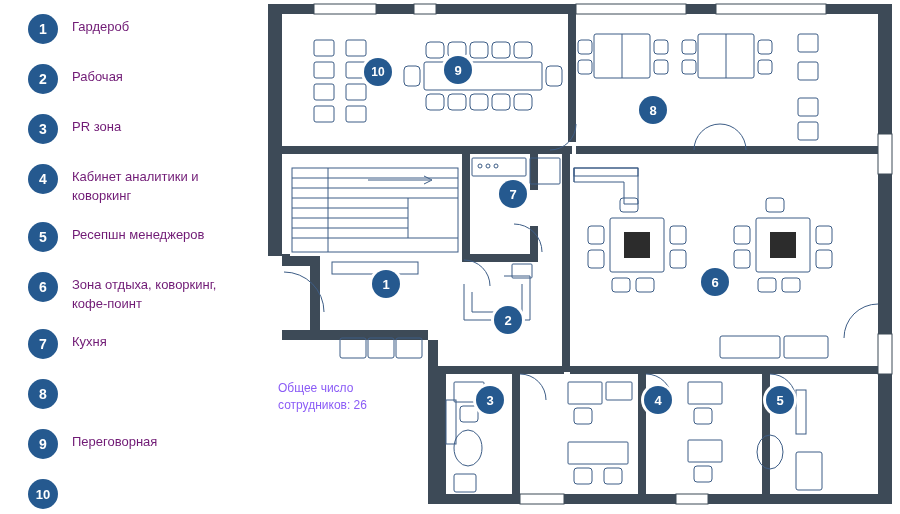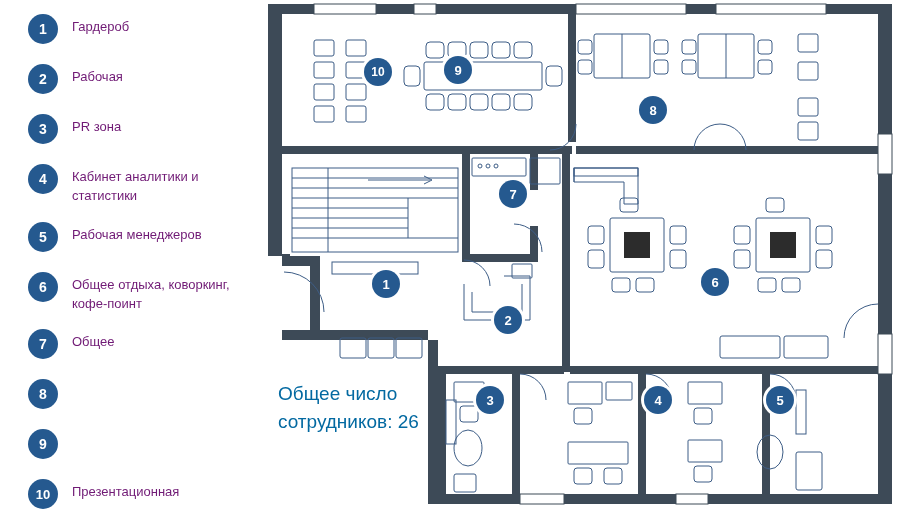--- a/index.html
+++ b/index.html
@@ -85,23 +85,23 @@
     box-shadow: 0 0 0 3px #fff;
     line-height: 1;
   }
   .marker.wide { font-size: 12px; }
 
   
   .total-note {
     position: absolute;
     left: 278px;
     top: 380px;
-    font-size: 19px;
+    font-size: 12px;
     line-height: 1.45;
-    color: #0369a1;
+    color: #8b5cf6;
     width: 150px;
   }
 </style>
 </head>
 <body>
 
 <div id="root">
 
   <div class="legend">
 
@@ -115,49 +115,49 @@
       <div class="legend-text">Рабочая</div>
     </div>
 
     <div class="legend-item">
       <div class="badge">3</div>
       <div class="legend-text">PR зона</div>
     </div>
 
     <div class="legend-item">
       <div class="badge">4</div>
-      <div class="legend-text">Кабинет аналитики и статистики</div>
+      <div class="legend-text">Кабинет аналитики и коворкинг</div>
     </div>
 
     <div class="legend-item">
       <div class="badge">5</div>
-      <div class="legend-text">Рабочая менеджеров</div>
+      <div class="legend-text">Ресепшн менеджеров</div>
     </div>
 
     <div class="legend-item">
       <div class="badge">6</div>
-      <div class="legend-text">Общее отдыха, коворкинг, кофе-поинт</div>
+      <div class="legend-text">Зона отдыха, коворкинг, кофе-поинт</div>
     </div>
 
     <div class="legend-item">
       <div class="badge">7</div>
-      <div class="legend-text">Общее</div>
+      <div class="legend-text">Кухня</div>
     </div>
 
     <div class="legend-item">
       <div class="badge">8</div>
     </div>
 
     <div class="legend-item">
       <div class="badge">9</div>
+      <div class="legend-text">Переговорная</div>
     </div>
 
     <div class="legend-item">
       <div class="badge small-num">10</div>
-      <div class="legend-text">Презентационная</div>
     </div>
 
   </div>
 
   <div class="total-note">Общее число сотрудников: 26</div>
 
   <div class="plan">
     <svg width="632" height="514" viewBox="0 0 632 514" xmlns="http://www.w3.org/2000/svg">
       <g fill="none" stroke="#3d5d86" stroke-width="1">
 

